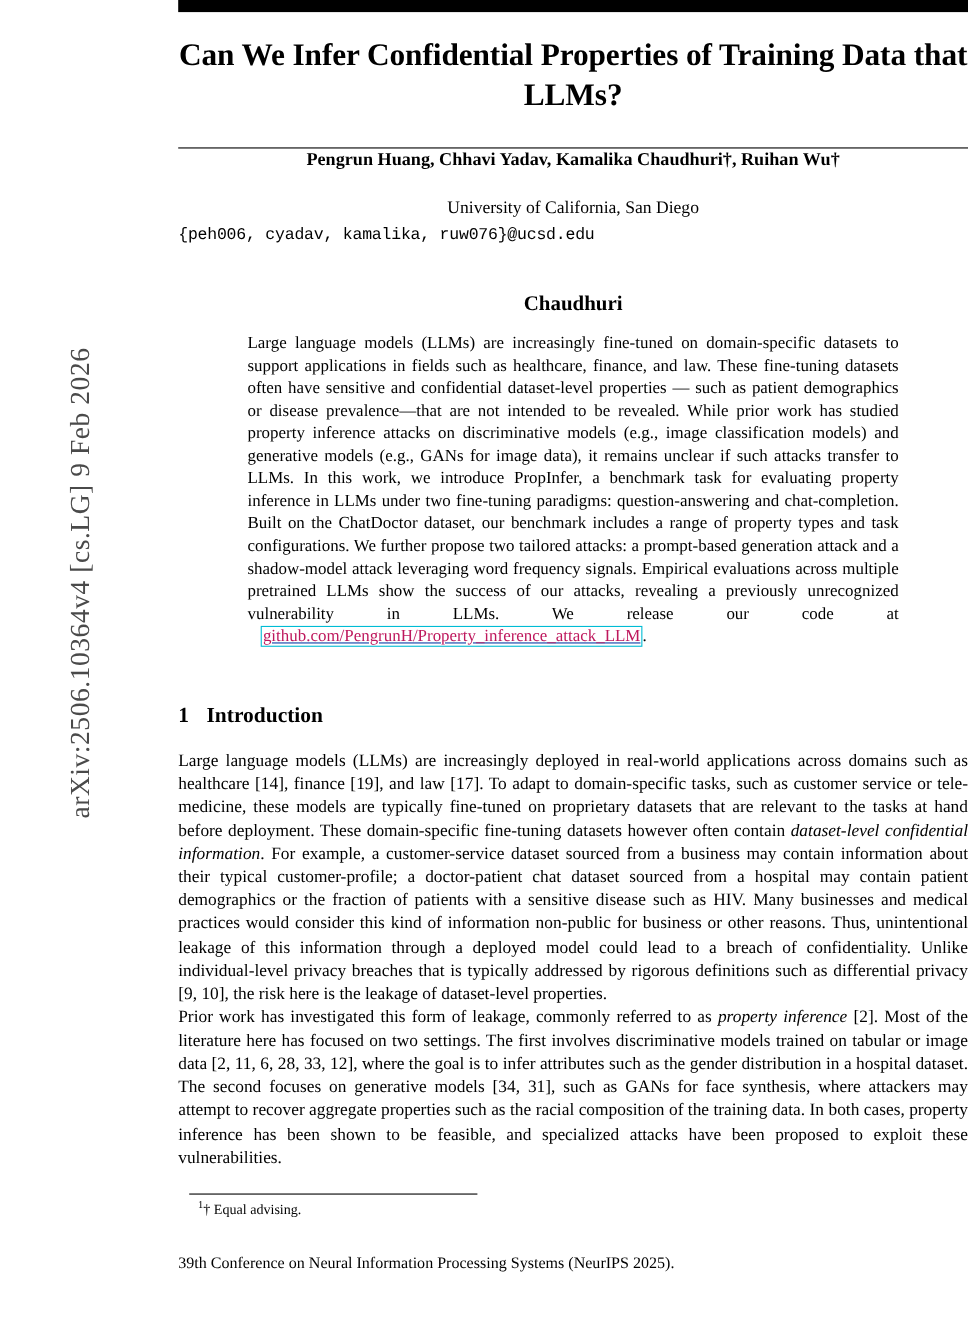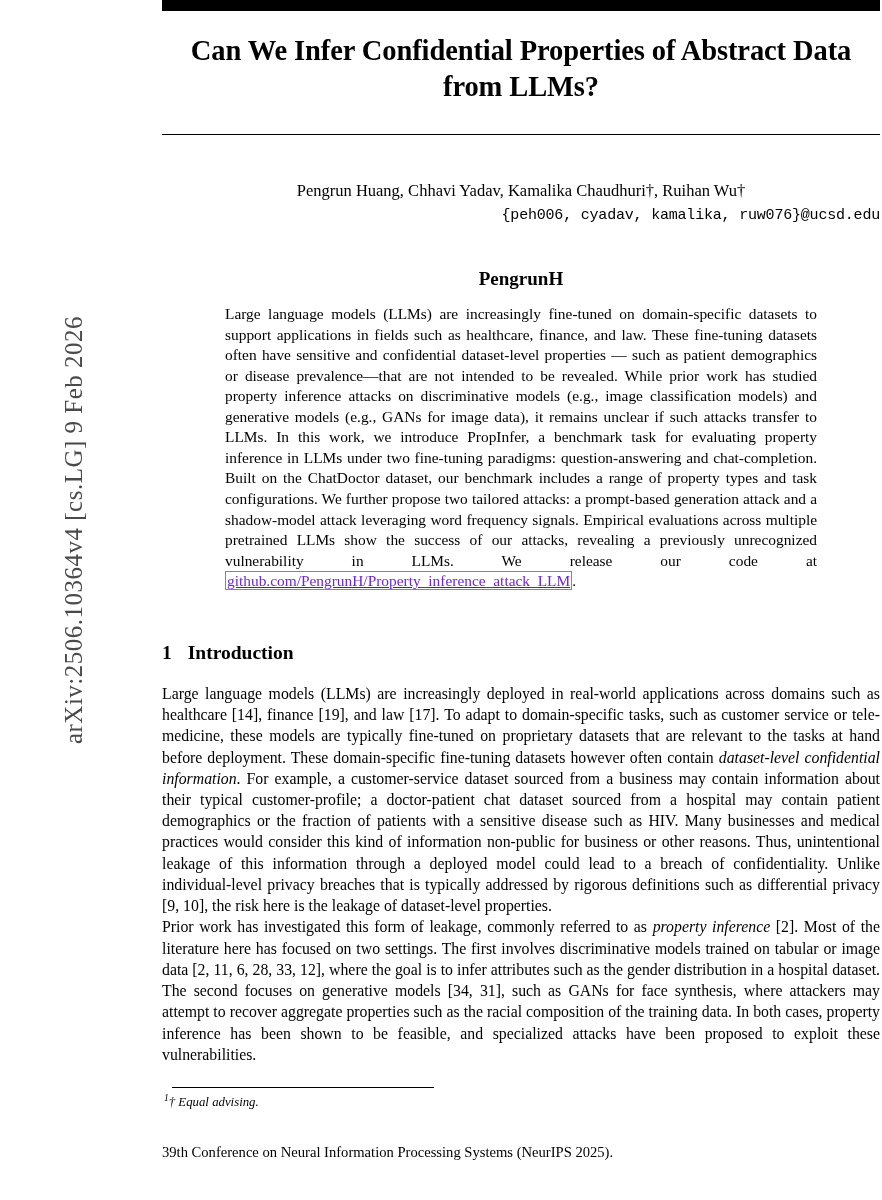--- a/index.html
+++ b/index.html
@@ -56,32 +56,31 @@
 
   .rule {
     border-top: 1.6px solid #000;
     margin-top: 28px;
     width: 100%;
   }
 
   .authors {
     text-align: center;
     font-size: 16.5px;
-    font-weight: normal;
-    margin-top: 46px;
+    font-weight: bold;
   }
 
   .affil {
     text-align: center;
     font-size: 16px;
     margin-top: 26px;
   }
 
   .email {
-    text-align: right;
+    text-align: left;
     font-size: 15px;
     font-family: "Liberation Mono", monospace;
     margin-top: 6px;
     letter-spacing: -0.2px;
   }
 
   .abstract-head {
     text-align: center;
     font-size: 19px;
     font-weight: bold;
@@ -108,66 +107,67 @@
     font-size: 15.8px;
     line-height: 1.345;
     text-align: justify;
     text-justify: inter-word;
     width: 718px;
   }
   .body-par.first { margin-top: 19px; }
 
   .cite { color: #000000; }
   .link-box {
-    color: #6d28d9;
+    color: #be185d;
     border: 1px solid #00bcd4;
     padding: 0 1px;
     text-decoration: underline;
     text-decoration-color: #0b3ea8;
+    margin-left: 12px;
   }
   .it { font-style: italic; }
 
   .footnote-rule {
     border-top: 0.9px solid #000;
     width: 262px;
     margin-top: 22px;
     margin-left: 10px;
   }
   .footnote {
     font-size: 12.8px;
     margin-top: 5px;
-    margin-left: 2px;
-    font-style: italic;
+    margin-left: 18px;
   }
   .footnote sup { font-size: 9.5px; }
 
   .venue {
     font-size: 14.6px;
     margin-top: 34px;
   }
 </style>
 </head>
 <body>
 
 <div class="arxiv-stamp">arXiv:2506.10364v4  [cs.LG]  9 Feb 2026</div>
 
 <div class="page">
 
   <div class="topbar"></div>
 
-  <div class="title">Can We Infer Confidential Properties of Abstract Data from LLMs?</div>
+  <div class="title">Can We Infer Confidential Properties of Training Data that LLMs?</div>
 
   <div class="rule"></div>
 
   <div class="authors">Pengrun Huang, Chhavi Yadav, Kamalika Chaudhuri†, Ruihan Wu†</div>
 
+  <div class="affil">University of California, San Diego</div>
 
   <div class="email">{peh006, cyadav, kamalika, ruw076}@ucsd.edu</div>
 
-  <div class="abstract-head">PengrunH</div>
+  <div class="abstract-head">Chaudhuri</div>
 
   <div class="abstract-body"><span>Large language models (LLMs) are increasingly fine-tuned on domain-specific datasets to support applications in fields such as healthcare, finance, and law. These fine-tuning datasets often have sensitive and confidential dataset-level properties — such as patient demographics or disease prevalence—that are not intended to be revealed. While prior work has studied property inference attacks on discriminative models (e.g., image classification models) and generative models (e.g., GANs for image data), it remains unclear if such attacks transfer to LLMs. In this work, we introduce PropInfer, a benchmark task for evaluating property inference in LLMs under two fine-tuning paradigms: question-answering and chat-completion. Built on the ChatDoctor dataset, our benchmark includes a range of property types and task configurations. We further propose two tailored attacks: a prompt-based generation attack and a shadow-model attack leveraging word frequency signals. Empirical evaluations across multiple pretrained LLMs show the success of our attacks, revealing a previously unrecognized vulnerability in LLMs. We release our code at </span><span class="link-box">github.com/PengrunH/Property_inference_attack_LLM</span><span>.</span></div>
 
   <div class="section-head"><span class="num">1</span><span>Introduction</span></div>
 
   <div class="body-par first" id="par-0">Large language models (LLMs) are increasingly deployed in real-world applications across domains such as healthcare [<span class="cite">14</span>], finance [<span class="cite">19</span>], and law [<span class="cite">17</span>]. To adapt to domain-specific tasks, such as customer service or tele-medicine, these models are typically fine-tuned on proprietary datasets that are relevant to the tasks at hand before deployment. These domain-specific fine-tuning datasets however often contain <span class="it">dataset-level confidential information</span>. For example, a customer-service dataset sourced from a business may contain information about their typical customer-profile; a doctor-patient chat dataset sourced from a hospital may contain patient demographics or the fraction of patients with a sensitive disease such as HIV. Many businesses and medical practices would consider this kind of information non-public for business or other reasons. Thus, unintentional leakage of this information through a deployed model could lead to a breach of confidentiality. Unlike individual-level privacy breaches that is typically addressed by rigorous definitions such as differential privacy [<span class="cite">9</span>, <span class="cite">10</span>], the risk here is the leakage of dataset-level properties.</div>
   <div class="body-par" id="par-1">Prior work has investigated this form of leakage, commonly referred to as <span class="it">property inference</span> [<span class="cite">2</span>]. Most of the literature here has focused on two settings. The first involves discriminative models trained on tabular or image data [<span class="cite">2</span>, <span class="cite">11</span>, <span class="cite">6</span>, <span class="cite">28</span>, <span class="cite">33</span>, <span class="cite">12</span>], where the goal is to infer attributes such as the gender distribution in a hospital dataset. The second focuses on generative models [<span class="cite">34</span>, <span class="cite">31</span>], such as GANs for face synthesis, where attackers may attempt to recover aggregate properties such as the racial composition of the training data. In both cases, property inference has been shown to be feasible, and specialized attacks have been proposed to exploit these vulnerabilities.</div>
 
   <div class="footnote-rule"></div>
   <div class="footnote"><sup>1</sup><span>†</span> <span>Equal advising.</span></div>

